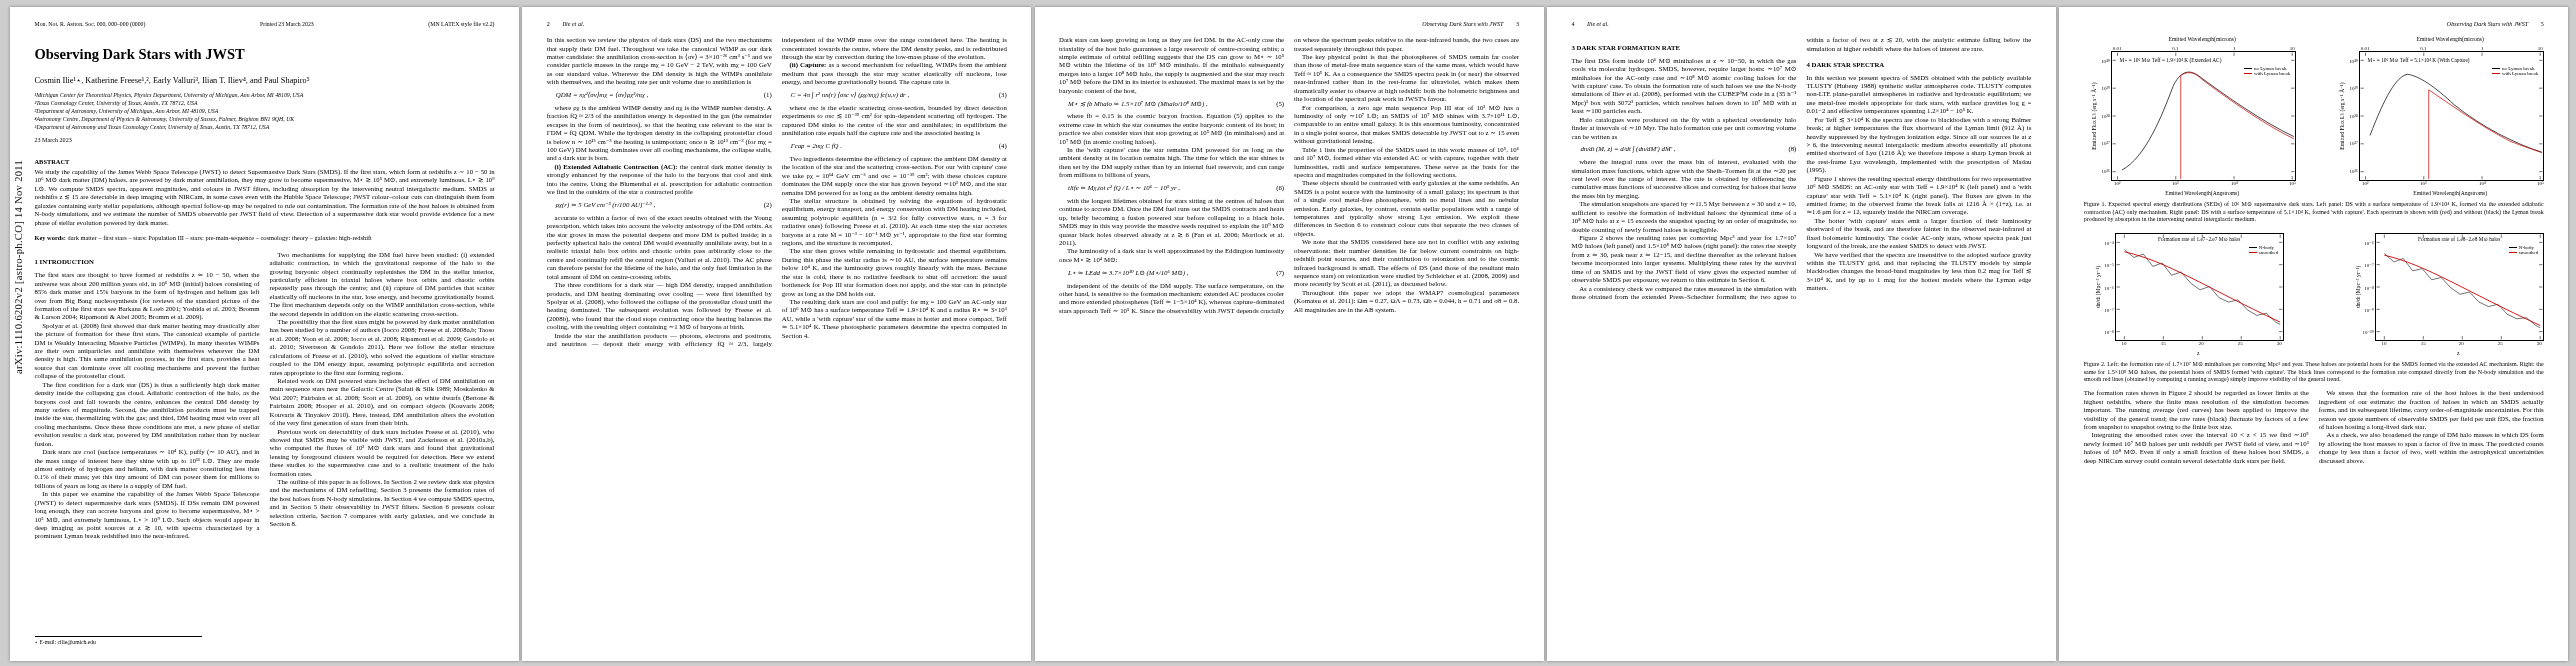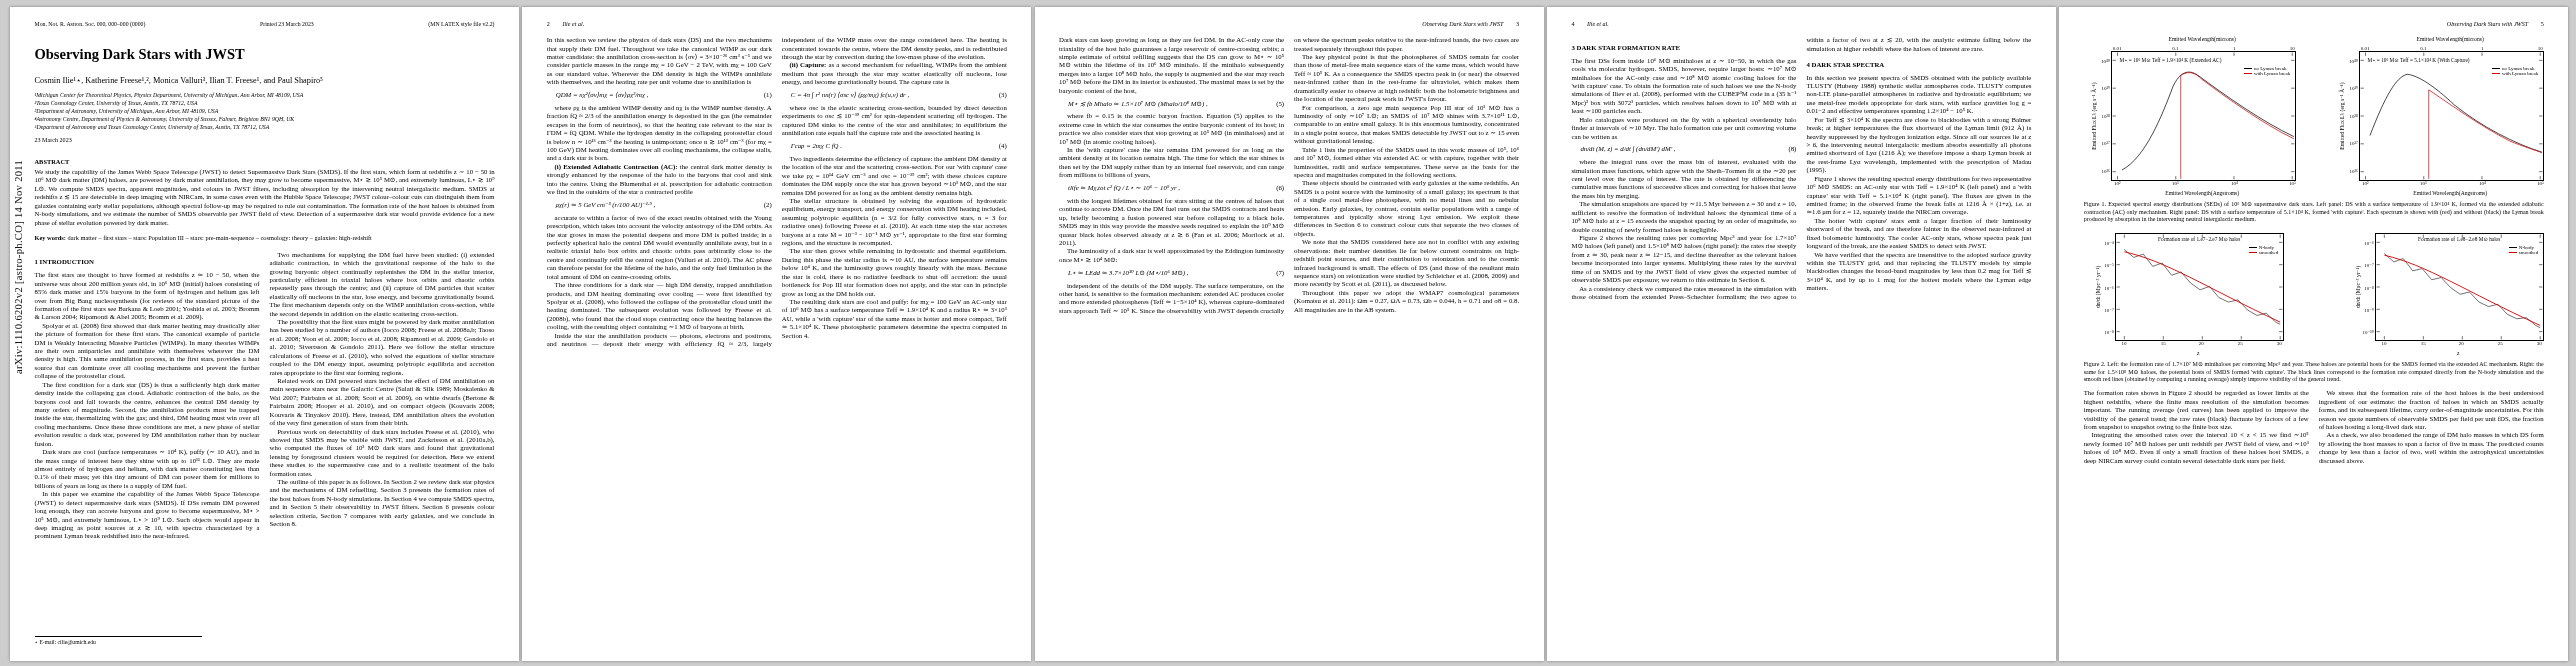--- a/index.html
+++ b/index.html
@@ -69,21 +69,21 @@
 <div class="stage">
 
   <div class="page">
     <div class="arxiv">arXiv:1110.6202v2  [astro-ph.CO]  14 Nov 2011</div>
     <div class="p1-head">
       <span>Mon. Not. R. Astron. Soc. 000, 000–000 (0000)</span>
       <span>Printed 23 March 2023</span>
       <span>(MN LATEX style file v2.2)</span>
     </div>
     <div class="title">Observing Dark Stars with JWST</div>
-    <div class="authors">Cosmin Ilie¹⋆, Katherine Freese¹,², Monica Valluri³, Ilian T. Freese¹, and Paul Shapiro⁵</div>
+    <div class="authors">Cosmin Ilie¹⋆, Katherine Freese¹,², Early Valluri³, Ilian T. Iliev⁴, and Paul Shapiro⁵</div>
     <div class="affils">
       <div>¹Michigan Center for Theoretical Physics, Physics Department, University of Michigan, Ann Arbor, MI 48109, USA</div>
       <div>²Texas Cosmology Center, University of Texas, Austin, TX 78712, USA</div>
       <div>³Department of Astronomy, University of Michigan, Ann Arbor, MI 48109, USA</div>
       <div>⁴Astronomy Centre, Department of Physics &amp; Astronomy, University of Sussex, Falmer, Brighton BN1 9QH, UK</div>
       <div>⁵Department of Astronomy and Texas Cosmology Center, University of Texas, Austin, TX 78712, USA</div>
     </div>
     <div class="date">23 March 2023</div>
     <div class="abs-label">ABSTRACT</div>
     <div class="abstract">We study the capability of the James Webb Space Telescope (JWST) to detect Supermassive Dark Stars (SMDS). If the first stars, which form at redshifts z ∼ 10 − 50 in 10⁶ M⊙ dark matter (DM) haloes, are powered by dark matter annihilation, they may grow to become supermassive, M⋆ ≳ 10⁵ M⊙, and extremely luminous, L⋆ ≳ 10⁹ L⊙. We compute SMDS spectra, apparent magnitudes, and colours in JWST filters, including absorption by the intervening neutral intergalactic medium. SMDS at redshifts z ≲ 15 are detectable in deep imaging with NIRCam, in some cases even with the Hubble Space Telescope; JWST colour–colour cuts can distinguish them from galaxies containing early stellar populations, although spectral follow-up may be required to rule out contamination. The formation rate of the host haloes is obtained from N-body simulations, and we estimate the number of SMDS observable per JWST field of view. Detection of a supermassive dark star would provide evidence for a new phase of stellar evolution powered by dark matter.</div>

